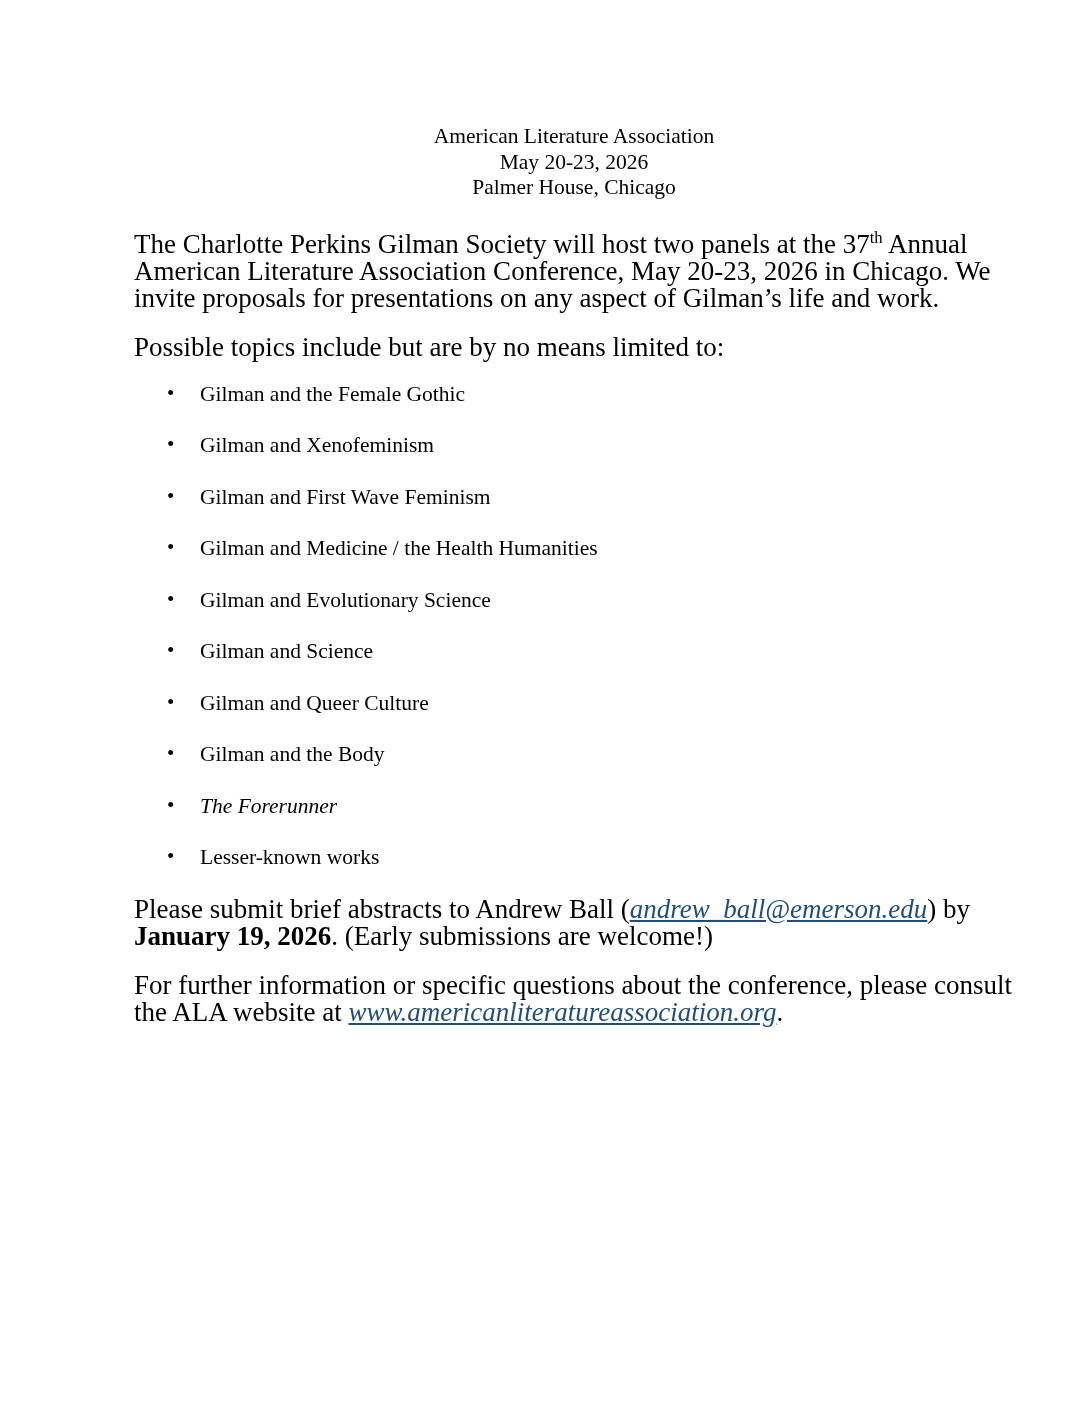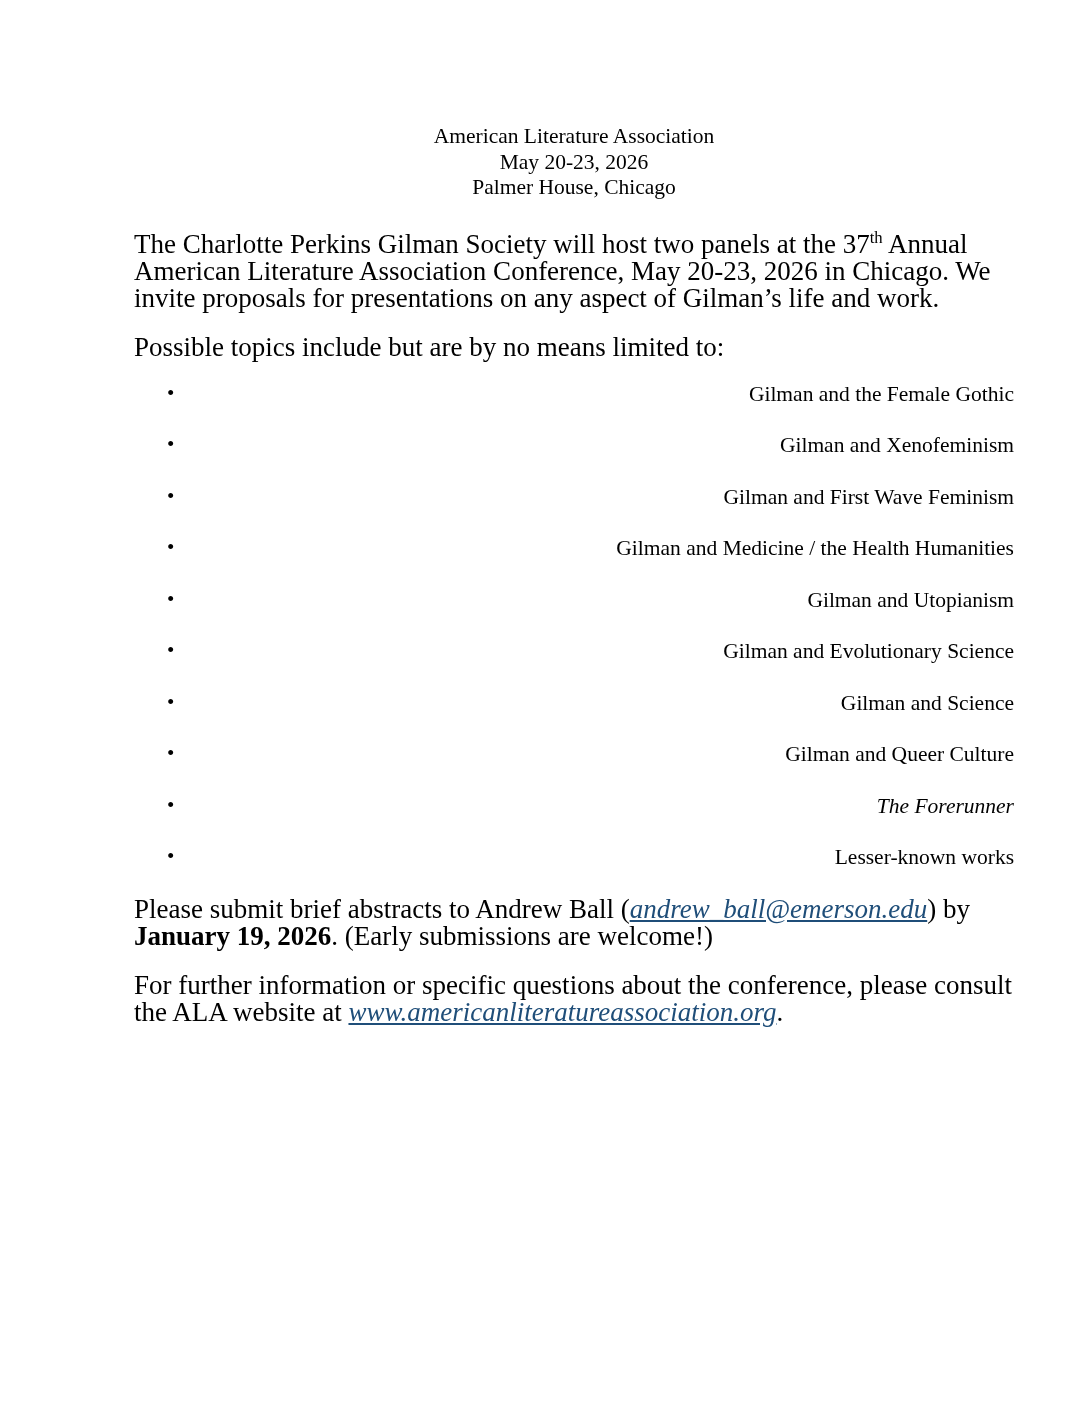--- a/index.html
+++ b/index.html
@@ -46,21 +46,20 @@
   }
   sup {
     font-size: 0.62em;
     vertical-align: super;
     line-height: 0;
   }
   ul.topics {
     list-style: none;
     margin: 0 0 22px 0;
     padding: 0;
-    text-align: right;
   }
   ul.topics li {
     font-size: 21.5px;
     line-height: 27px;
     margin: 0 0 24.5px 0;
     padding-left: 66px;
     position: relative;
   }
   ul.topics li::before {
     content: "\2022";
@@ -97,24 +96,24 @@
 
   <p class="body-par"><span>The Charlotte Perkins Gilman Society will host two panels at the 37</span><sup>th</sup><span> Annual American Literature Association Conference, May 20-23, 2026 in Chicago. We invite proposals for presentations on any aspect of Gilman’s life and work.</span></p>
 
   <p class="body-par tight">Possible topics include but are by no means limited to:</p>
 
   <ul class="topics">
     <li><span>Gilman and the Female Gothic</span></li>
     <li><span>Gilman and Xenofeminism</span></li>
     <li><span>Gilman and First Wave Feminism</span></li>
     <li><span>Gilman and Medicine / the Health Humanities</span></li>
-    <li><span>Gilman and Utopianism</span></li>
     <li><span>Gilman and Evolutionary Science</span></li>
     <li><span>Gilman and Science</span></li>
     <li><span>Gilman and Queer Culture</span></li>
+    <li><span>Gilman and the Body</span></li>
     <li class="italic"><span>The Forerunner</span></li>
     <li><span>Lesser-known works</span></li>
   </ul>
 
   <p class="body-par submit-par"><span>Please submit brief abstracts to Andrew Ball (</span><a class="doclink" href="#">andrew_ball@emerson.edu</a><span>) by </span><span class="bold">January 19, 2026</span><span>. (Early submissions are welcome!)</span></p>
 
   <p class="body-par"><span>For further information or specific questions about the conference, please consult the ALA website at </span><a class="doclink" href="#">www.americanliteratureassociation.org</a><span>.</span></p>
 
 </div>
 

